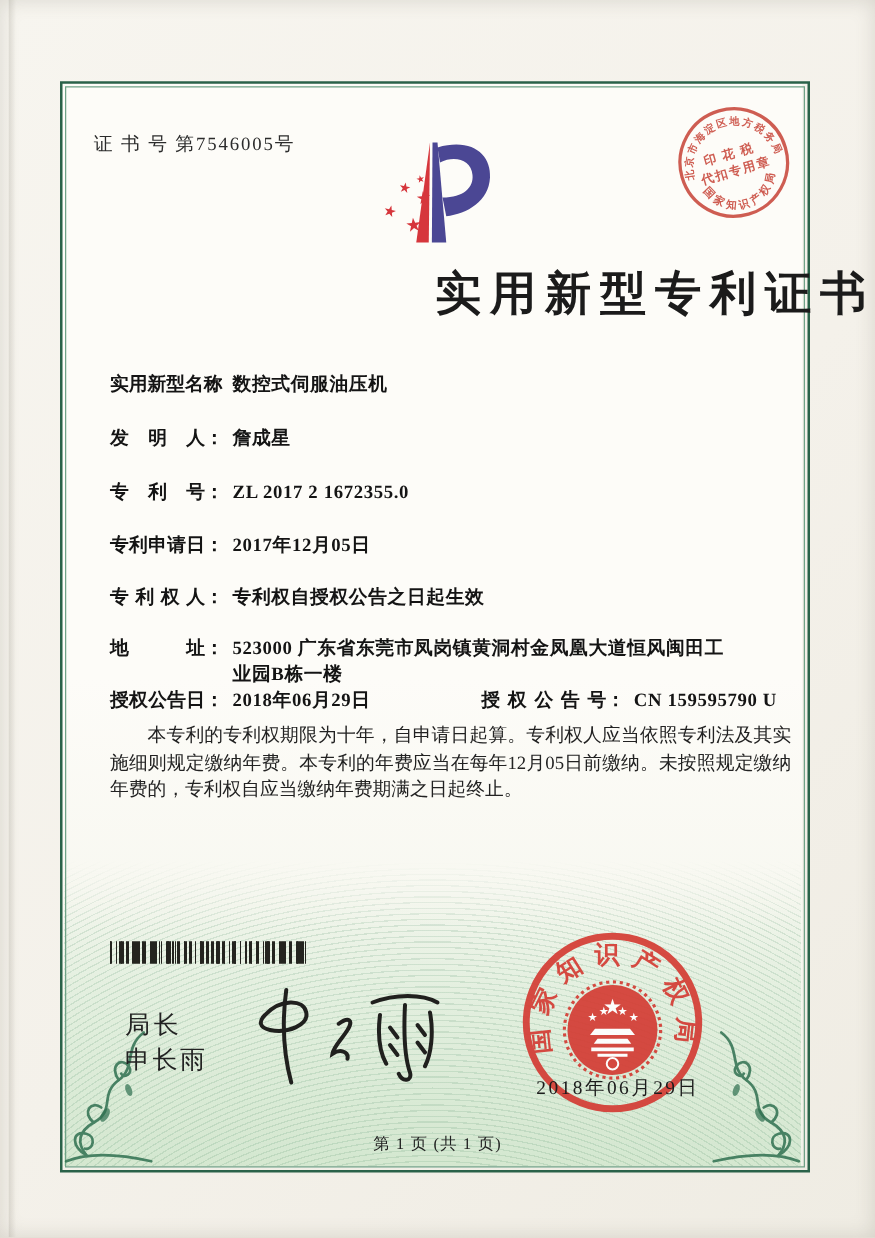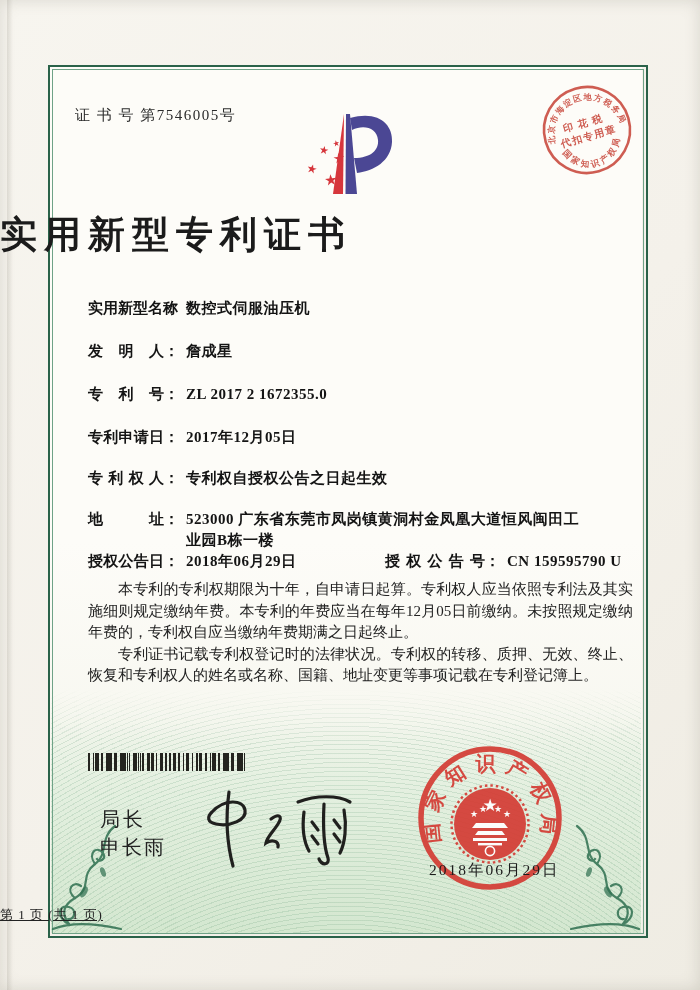--- a/index.html
+++ b/index.html
@@ -17,21 +17,21 @@
         background:linear-gradient(#fdfcf8 55%,#f8f8f1 75%,#f1f4ea 100%);z-index:1;}
   
   .wave-band{position:absolute;left:51px;top:688px;width:590px;height:245px;z-index:2;
         background-image:
           repeating-radial-gradient(circle at 50% 240%, rgba(74,140,101,.16) 0 1px, rgba(0,0,0,0) 1px 4.5px),
           linear-gradient(to bottom, rgba(225,239,223,0) 0%, rgba(219,236,216,.65) 40%, rgba(210,230,206,.95) 100%);
         -webkit-mask-image:linear-gradient(to bottom,transparent 0,#000 22%);
         mask-image:linear-gradient(to bottom,transparent 0,#000 22%);}
   .abs{position:absolute;z-index:4;}
   .cert-no{left:75px;top:106px;font-size:15px;letter-spacing:1.5px;color:#2b2b2b;font-weight:500;}
-  .title{left:0;width:100%;top:210px;text-align:left;font-size:37px;font-weight:600;
+  .title{left:0;width:100%;top:210px;text-align:right;font-size:37px;font-weight:600;
          letter-spacing:7px;color:#1b1b1b;}
   
   .row{left:88px;font-size:15px;font-weight:600;line-height:21px;white-space:nowrap;color:#141414;}
   .jlabel{display:inline-flex;justify-content:space-between;width:76px;vertical-align:top;}
   .jlabel.wide{width:100px;}
   .colon{margin-right:7px;}
   .val{letter-spacing:.5px;}
   .val.addr{display:inline-block;width:404px;white-space:normal;line-height:21px;vertical-align:top;}
   .grp2{position:absolute;left:297px;top:0;white-space:nowrap;}
   
@@ -40,21 +40,21 @@
   .body-text p{margin:0;text-indent:2em;}
   .barcode{left:88px;top:753px;width:158px;height:18px;
          background-image:
            repeating-linear-gradient(90deg,#24241f 0 2px,rgba(0,0,0,0) 2px 5px,#24241f 5px 6px,rgba(0,0,0,0) 6px 9px),
            repeating-linear-gradient(90deg,#24241f 0 1px,rgba(0,0,0,0) 1px 7px,#24241f 7px 10px,rgba(0,0,0,0) 10px 13px);}
   .director-title{left:100px;top:806px;font-size:20px;letter-spacing:3px;color:#222;font-weight:400;text-align:right;}
   .director-name{left:100px;top:834px;font-size:20px;letter-spacing:2px;color:#222;font-weight:500;}
   .sig{left:198px;top:786px;z-index:5;}
   .seal{left:415px;top:742px;z-index:4;}
   .seal-date{left:429px;top:860px;font-size:15.5px;letter-spacing:2px;color:#1c1c1c;z-index:6;font-weight:500;}
-  .footer{left:0;width:100%;top:906px;font-size:13px;letter-spacing:1px;color:#222;text-decoration:underline;}
+  .footer{left:0;width:100%;top:906px;text-align:center;font-size:13px;letter-spacing:1px;color:#222;}
   .stamp{left:540px;top:83px;transform:rotate(-16deg);z-index:4;}
   .fl{z-index:3;}
   .fl.right{transform:scaleX(-1);}
 </style>
 </head>
 <body>
 
 <div class="page">
 
   <div class="frame-bg"></div>
@@ -139,21 +139,20 @@
           <span>权</span>
           <span>公</span>
           <span>告</span>
           <span>号</span>
         </span><span class="colon">：</span><span class="val">CN 159595790 U</span>
     </span>
   </div>
 
   <div class="abs body-text">
     <p>本专利的专利权期限为十年，自申请日起算。专利权人应当依照专利法及其实施细则规定缴纳年费。本专利的年费应当在每年12月05日前缴纳。未按照规定缴纳年费的，专利权自应当缴纳年费期满之日起终止。</p>
-    <p>专利证书记载专利权登记时的法律状况。专利权的转移、质押、无效、终止、恢复和专利权人的姓名或名称、国籍、地址变更等事项记载在专利登记簿上。</p>
   </div>
 
   <div class="abs barcode"></div>
 
   <div class="abs director-title">局长</div>
   <div class="abs director-name">申长雨</div>
 
   <svg class="abs sig" width="165" height="85" viewBox="0 0 165 85">
     <g fill="none" stroke="#20201e" stroke-width="3.2" stroke-linecap="round">
       <path d="M14,26 C26,13 45,13 47,24 C49,34 32,41 18,38 C9,36 9,31 14,26"></path>

